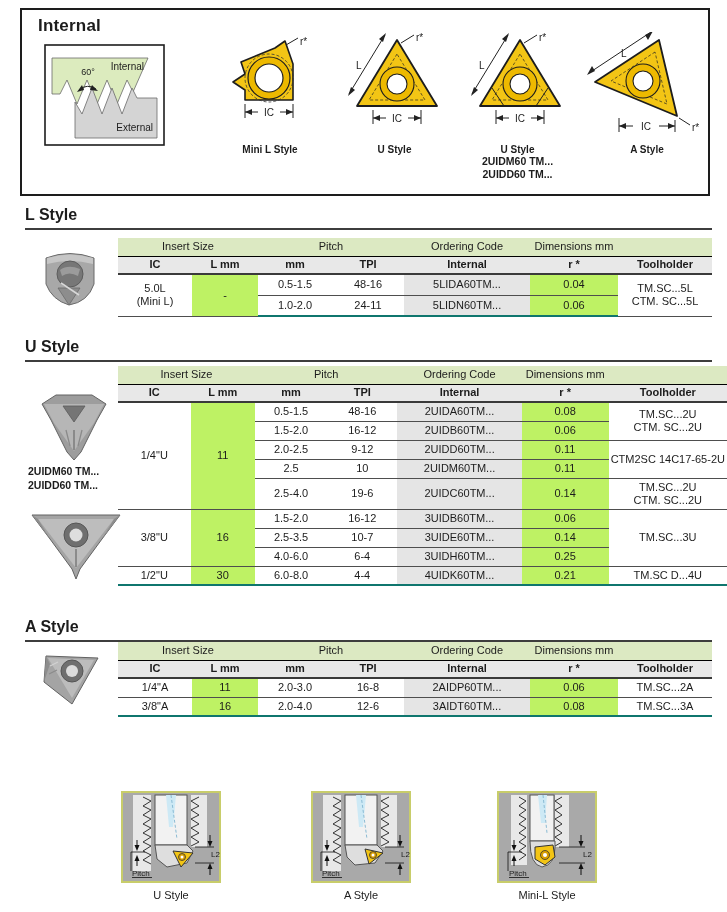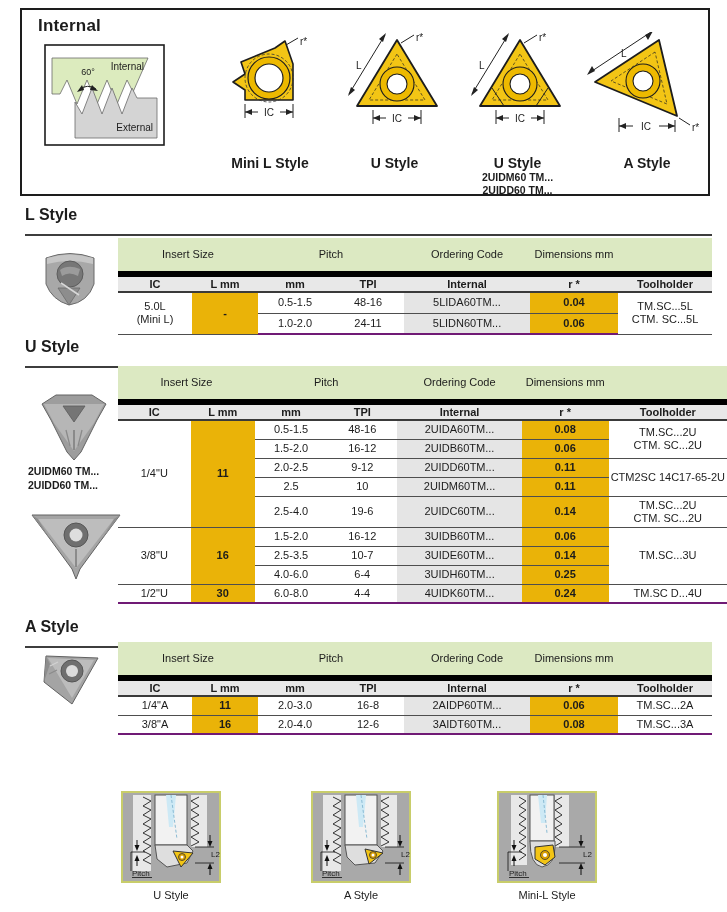--- a/index.html
+++ b/index.html
@@ -10,44 +10,44 @@
   }
   .abs { position:absolute; }
 
   
   #internal-box {
     left:20px; top:8px; width:690px; height:188px;
     border:2px solid #1d1d1d; background:#fff;
   }
   #internal-title { left:16px; top:6px; font-size:17px; font-weight:bold; letter-spacing:0.2px; }
   .diag { display:flex; flex-direction:column; align-items:center; }
-  .diag-cap { font-size:14px; font-weight:bold; text-align:center; margin-top:15px; white-space:nowrap; }
+  .diag-cap { font-size:10px; font-weight:bold; text-align:center; margin-top:4px; white-space:nowrap; }
   .diag-codes { font-size:10.5px; font-weight:bold; text-align:center; line-height:13px; white-space:nowrap; }
 
   
   .sec-head {
     position:absolute; left:25px; width:687px;
-    border-bottom:2px solid #3d3d3d; padding-bottom:10px;
+    border-bottom:2px solid #3d3d3d; padding-bottom:4px;
     font-size:16px; font-weight:bold;
   }
 
   
   .tbl-host { position:absolute; left:118px; }
   table.spec { border-collapse:collapse; table-layout:fixed; }
   table.spec th, table.spec td {
     font-size:11px; text-align:center; vertical-align:middle; line-height:13px;
   }
-  th.hg { background:#dcE9c2; background:#dce9c2; font-weight:normal; height:36px; border-bottom:6px solid #000000; }
+  th.hg { background:#dcE9c2; background:#dce9c2; font-weight:normal; height:18px; border-bottom:1px solid #000000; }
   th.ch { background:#e8e8e8; font-weight:bold; height:18px; border-bottom:2px solid #3a3a3a; }
   table.spec td { border-bottom:1px solid #4e4e4e; padding:2px 2px; }
   #l-table td { height:21px; }
   #u-table td { height:19px; }
   #a-table td { height:19px; }
-  table.spec tbody tr:last-child td { border-bottom:2px solid #701a75; }
-  td.gray { background:#eab308;font-weight:bold; }
+  table.spec tbody tr:last-child td { border-bottom:2px solid #0f766e; }
+  td.gray { background:#bef264; }
   td.code { background:#e5e5e5; }
   td.th { text-align:left; padding-left:7px; white-space:nowrap; }
 
   
   .side-codes { font-size:10.5px; font-weight:bold; line-height:14px; white-space:nowrap; }
   .holder-cap { font-size:11px; text-align:center; margin-top:6px; }
   .holder { display:flex; flex-direction:column; align-items:center; }
 
   svg text { font-family:"Liberation Sans", sans-serif; fill:#1c1c1c; }
 </style>
@@ -447,21 +447,21 @@
           <td>
             <div>6.0-8.0</div>
           </td>
           <td>
             <div>4-4</div>
           </td>
           <td class="code">
             <div>4UIDK60TM...</div>
           </td>
           <td class="gray">
-            <div>0.24</div>
+            <div>0.21</div>
           </td>
           <td class="th">
             <div>TM.SC D...4U</div>
           </td>
         </tr>
       </tbody>
     </table>
   </div>
 
 <div class="sec-head" style="top:618px;">

